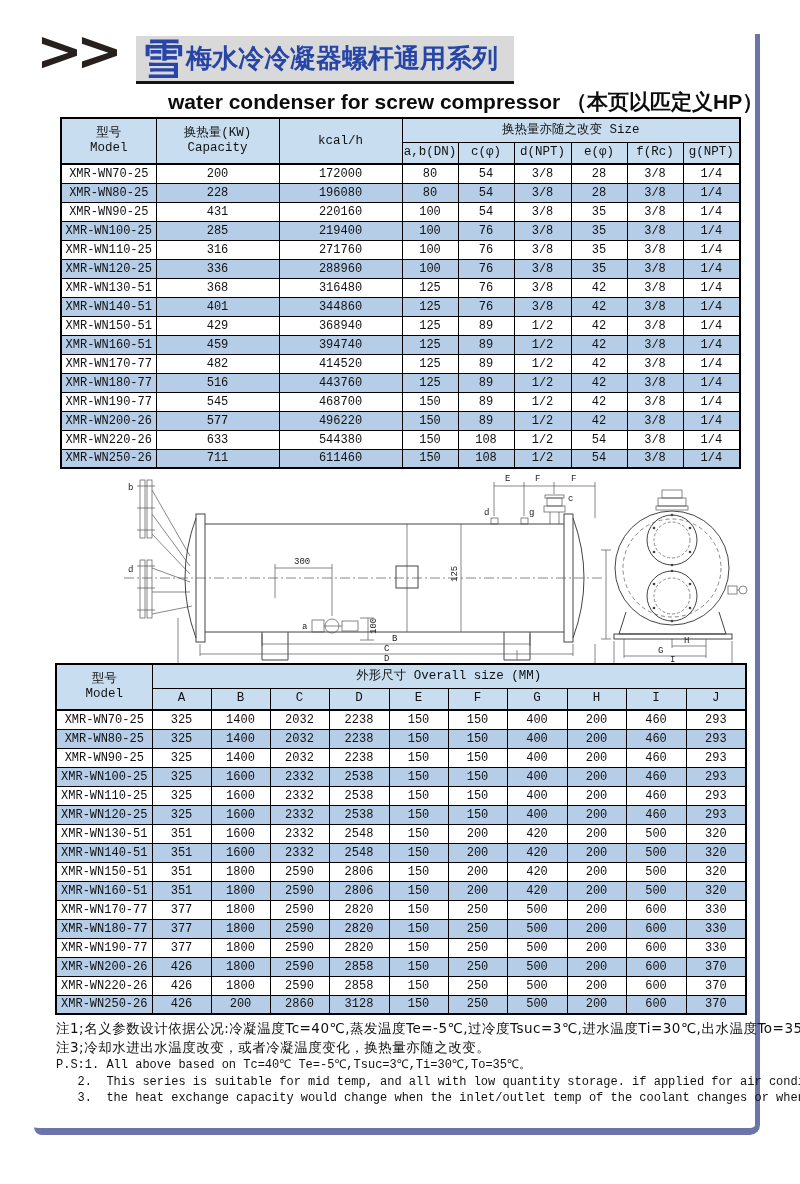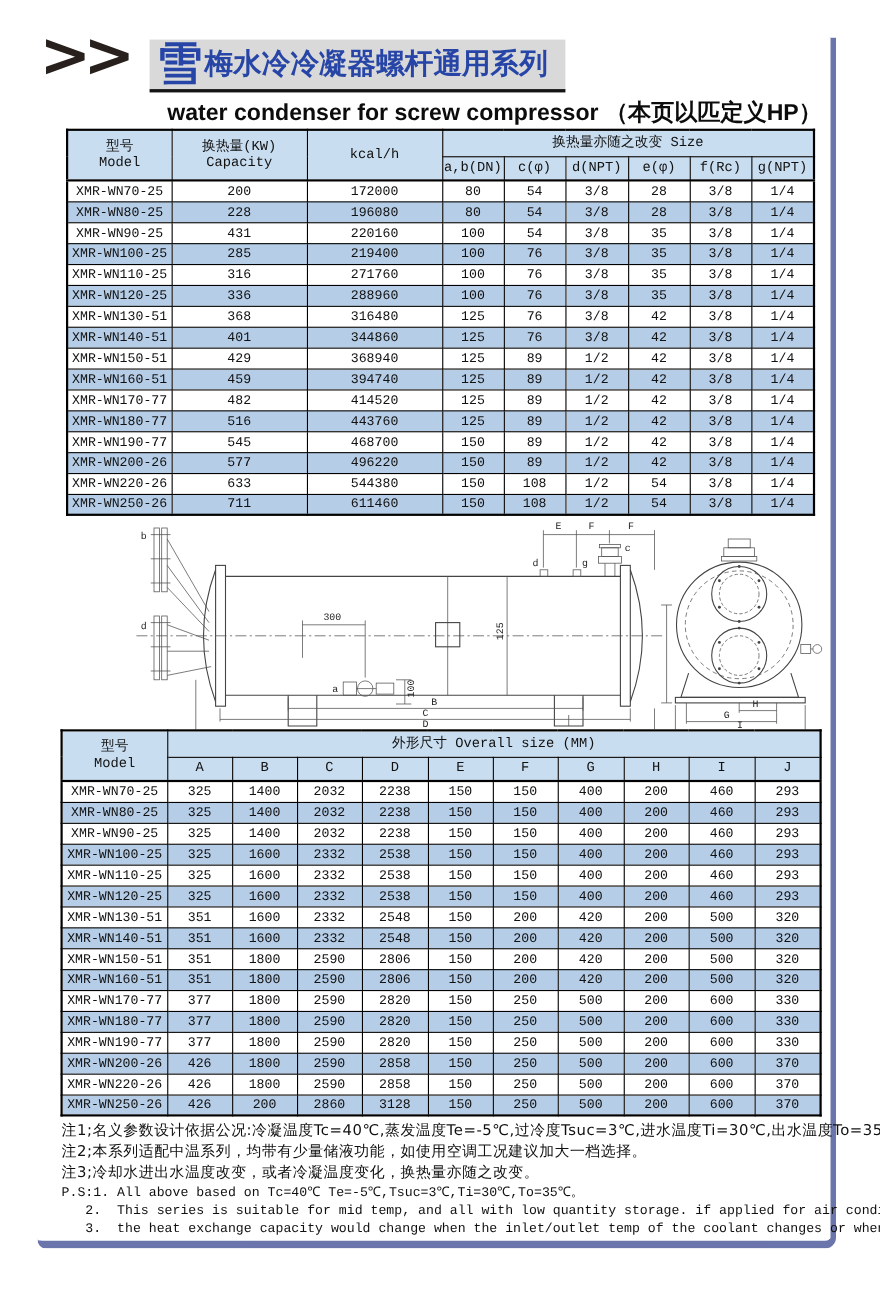--- a/index.html
+++ b/index.html
@@ -26,24 +26,24 @@
     position:absolute; left:136px; top:36px; height:48px;
     background:#d9d9d9; border-bottom:3px solid #141414;
     display:flex; align-items:center; padding:0 16px 0 6px; white-space:nowrap;
   }
   .logo-char {
     font-size:42px; line-height:42px; font-weight:700; color:#2645a6;
     font-family:"Liberation Serif", serif;
   }
   .title-cn {
     font-size:26px; line-height:30px; font-weight:600; color:#2645a6; margin-left:2px;
-    font-family:Liberation Mono, monospace;
+    font-family:Liberation Serif, serif;
   }
   .subtitle {
-    position:absolute; left:152px; top:88px;
+    position:absolute; left:168px; top:88px;
     font-size:21px; font-weight:700; color:#0c0c0c; white-space:nowrap;
   }
   
   table { border-collapse:collapse; table-layout:fixed; border:2px solid #000; background:#fff; }
   th, td { border:1px solid #000; text-align:center; vertical-align:middle; overflow:hidden; }
   thead { border-bottom:2px solid #000; }
   th {
     background:#c9ddf0; font-weight:400; font-size:12.5px; line-height:15px;
     font-family:"Liberation Mono", "DejaVu Sans", monospace; color:#111;
   }
@@ -721,19 +721,18 @@
           <td>500</td>
           <td>200</td>
           <td>600</td>
           <td>370</td>
         </tr>
       </tbody>
   </table>
 
   <div id="notes">
     <div class="note-cn">注1;名义参数设计依据公况:冷凝温度Tc=40℃,蒸发温度Te=-5℃,过冷度Tsuc=3℃,进水温度Ti=30℃,出水温度To=35℃。</div>
-    <div class="note-cn">注2;本系列适配中温系列，均带有少量储液功能，如使用空调工况建议加大一档选择。</div>
     <div class="note-cn">注3;冷却水进出水温度改变，或者冷凝温度变化，换热量亦随之改变。</div>
     <div class="note-en">P.S:1. All above based on Tc=40℃ Te=-5℃,Tsuc=3℃,Ti=30℃,To=35℃。</div>
     <div class="note-en">   2.  This series is suitable for mid temp, and all with low quantity storage. if applied for air conditioning,</div>
     <div class="note-en">   3.  the heat exchange capacity would change when the inlet/outlet temp of the coolant changes or when the</div>
   </div>
 </div>
 
 </body></html>

